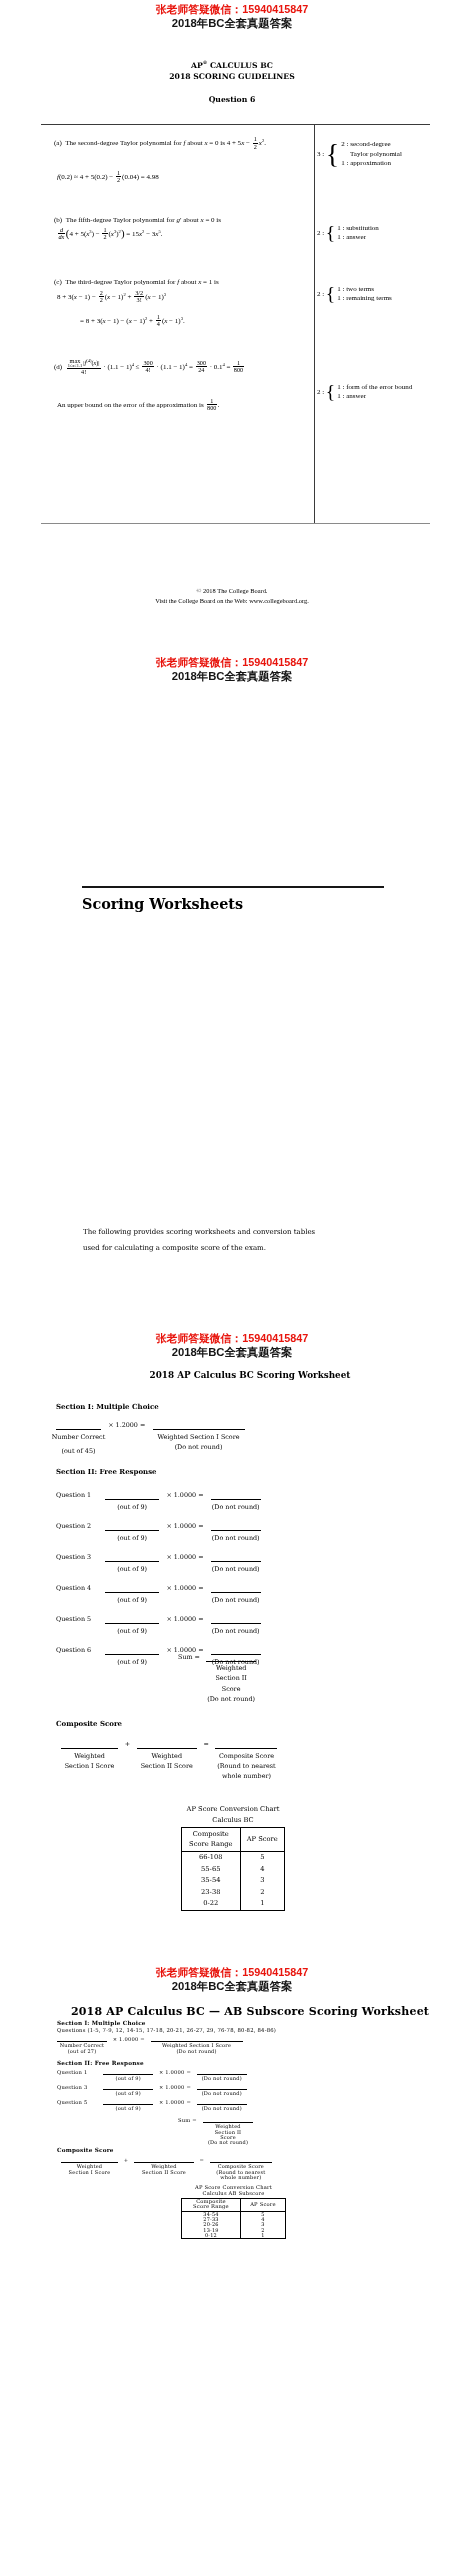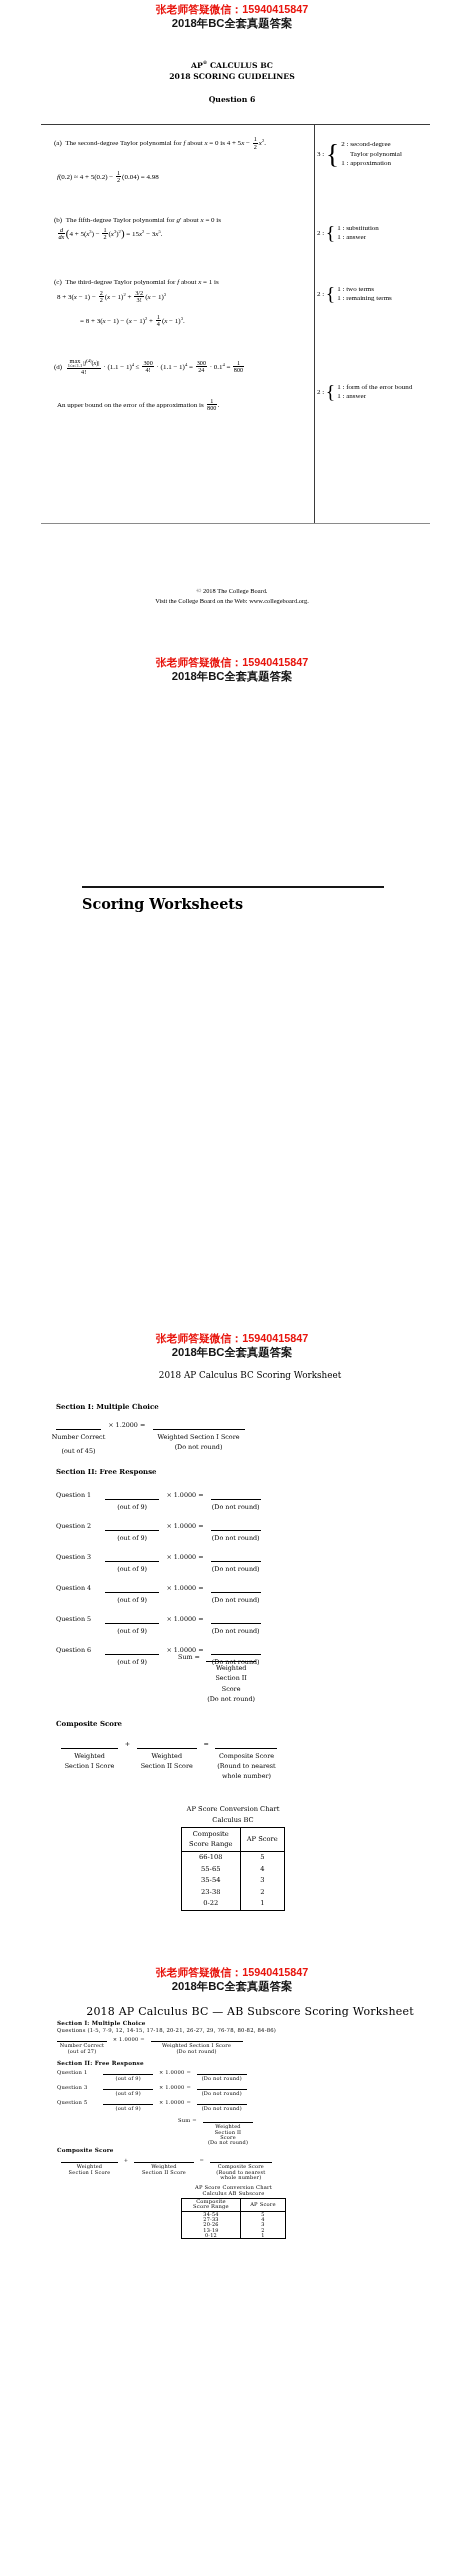--- a/index.html
+++ b/index.html
@@ -42,21 +42,21 @@
   .slines .cont{padding-left:8.8px;}
 
   .copyright{font-size:6.4px;line-height:9.8px;}
 
   
   .rule{background:#161616;}
   .sw-heading{font-size:14.4px;font-weight:bold;}
   .intro{font-size:7px;line-height:15.5px;}
 
   
-  .ws-title{font-weight:normal;padding-left:36px;}
+  .ws-title{font-weight:bold;padding-left:36px;}
   .ws-h{font-weight:bold;}
   .wrow{position:absolute;display:flex;align-items:flex-start;}
   .wcol{display:flex;flex-direction:column;align-items:center;}
   .uline{width:100%;border-bottom:0.5px solid #000;}
   .wlab{text-align:center;white-space:nowrap;}
   .wmul{white-space:nowrap;margin:0 7.2px;}
   .wop{margin:0 6.7px;}
   .qlabel{white-space:nowrap;}
   .sumlab{margin-right:6.2px;white-space:nowrap;}
 
@@ -179,20 +179,24 @@
     <div>Visit the College Board on the Web: www.collegeboard.org.</div>
   </div>
 
   <div class="wm abs ctr" style="top:656px">
     <div class="wm-red">张老师答疑微信：15940415847</div>
     <div class="wm-black">2018年BC全套真题答案</div>
   </div>
 
   <div class="abs rule" style="left:82px;top:886px;width:302px;height:1.5px"></div>
   <div class="abs sw-heading dj" style="left:82px;top:895px">Scoring Worksheets</div>
+  <div class="abs intro dj" style="left:83px;top:1225px">
+    <div>The following provides scoring worksheets and conversion tables</div>
+    <div>used for calculating a composite score of the exam.</div>
+  </div>
 
   <div class="wm abs ctr" style="top:1332px">
     <div class="wm-red">张老师答疑微信：15940415847</div>
     <div class="wm-black">2018年BC全套真题答案</div>
   </div>
 
   <div class="bc dj">
     <div class="abs ctr ws-title" style="top:1370px">2018 AP Calculus BC Scoring Worksheet</div>
     <div class="abs ws-h" style="left:56px;top:1402px">Section I: Multiple Choice</div>
 

